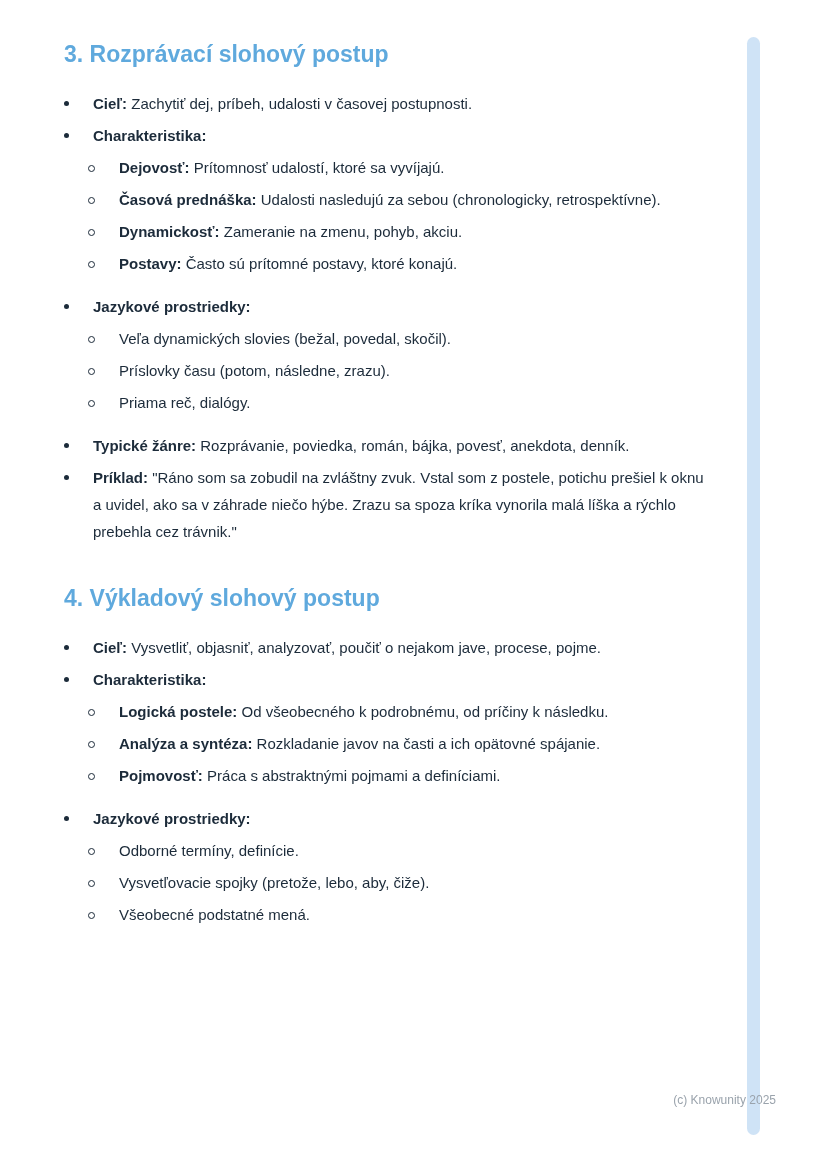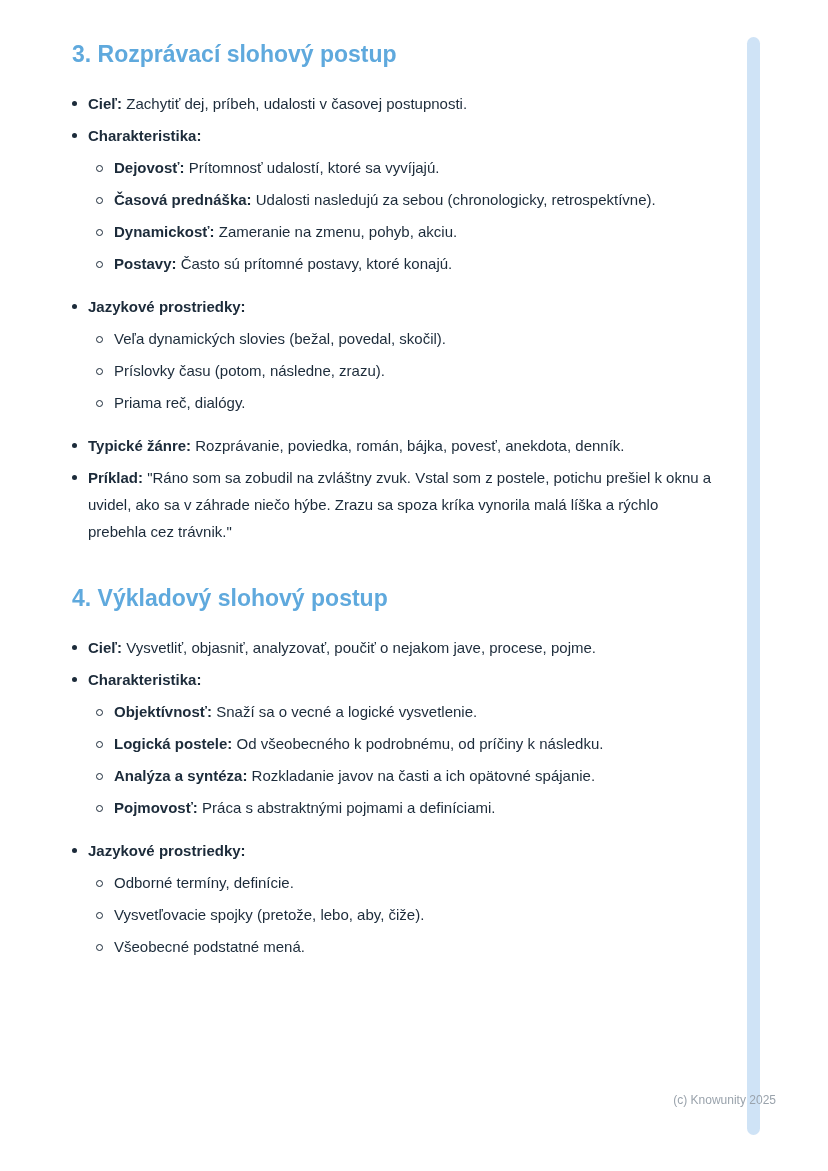--- a/index.html
+++ b/index.html
@@ -10,39 +10,40 @@
   body {
     position: relative;
     width: 828px;
     height: 1171px;
     font-family: "Liberation Sans", sans-serif;
     color: #1c2b3a;
     overflow: hidden;
   }
   .page-content {
     position: absolute;
-    left: 72px;
+    left: 64px;
     top: 40px;
     width: 648px;
   }
   .doc-section { margin: 0 0 8px 0; }
   .doc-section + .doc-section { margin-top: 39px; }
   .section-heading {
     margin: 0 0 22px 0;
     font-size: 23px;
     line-height: 28px;
     font-weight: 700;
     color: #5fa9dd;
   }
   .item {
     display: flex;
     align-items: flex-start;
     margin: 0 0 5px 0;
     font-size: 15px;
     line-height: 27px;
+    gap: 13px;
   }
   .item-text { flex: 1 1 auto; }
   .item-text b { font-weight: 700; }
   .marker {
     flex: 0 0 auto;
     margin-top: 11px;
     margin-right: 11px;
   }
   .disc {
     width: 5px; height: 5px;
@@ -145,24 +146,20 @@
         <span class="marker disc"></span>
         <span class="item-text"><b>Cieľ:</b><span> Vysvetliť, objasniť, analyzovať, poučiť o nejakom jave, procese, pojme.</span></span>
       </div>
       <div class="item">
         <span class="marker disc"></span>
         <span class="item-text"><b>Charakteristika:</b></span>
       </div>
       <div class="sublist">
         <div class="item">
           <span class="marker circle"></span>
-          <span class="item-text"><b>Objektívnosť:</b><span> Snaží sa o vecné a logické vysvetlenie.</span></span>
-        </div>
-        <div class="item">
-          <span class="marker circle"></span>
           <span class="item-text"><b>Logická postele:</b><span> Od všeobecného k podrobnému, od príčiny k následku.</span></span>
         </div>
         <div class="item">
           <span class="marker circle"></span>
           <span class="item-text"><b>Analýza a syntéza:</b><span> Rozkladanie javov na časti a ich opätovné spájanie.</span></span>
         </div>
         <div class="item">
           <span class="marker circle"></span>
           <span class="item-text"><b>Pojmovosť:</b><span> Práca s abstraktnými pojmami a definíciami.</span></span>
         </div>

